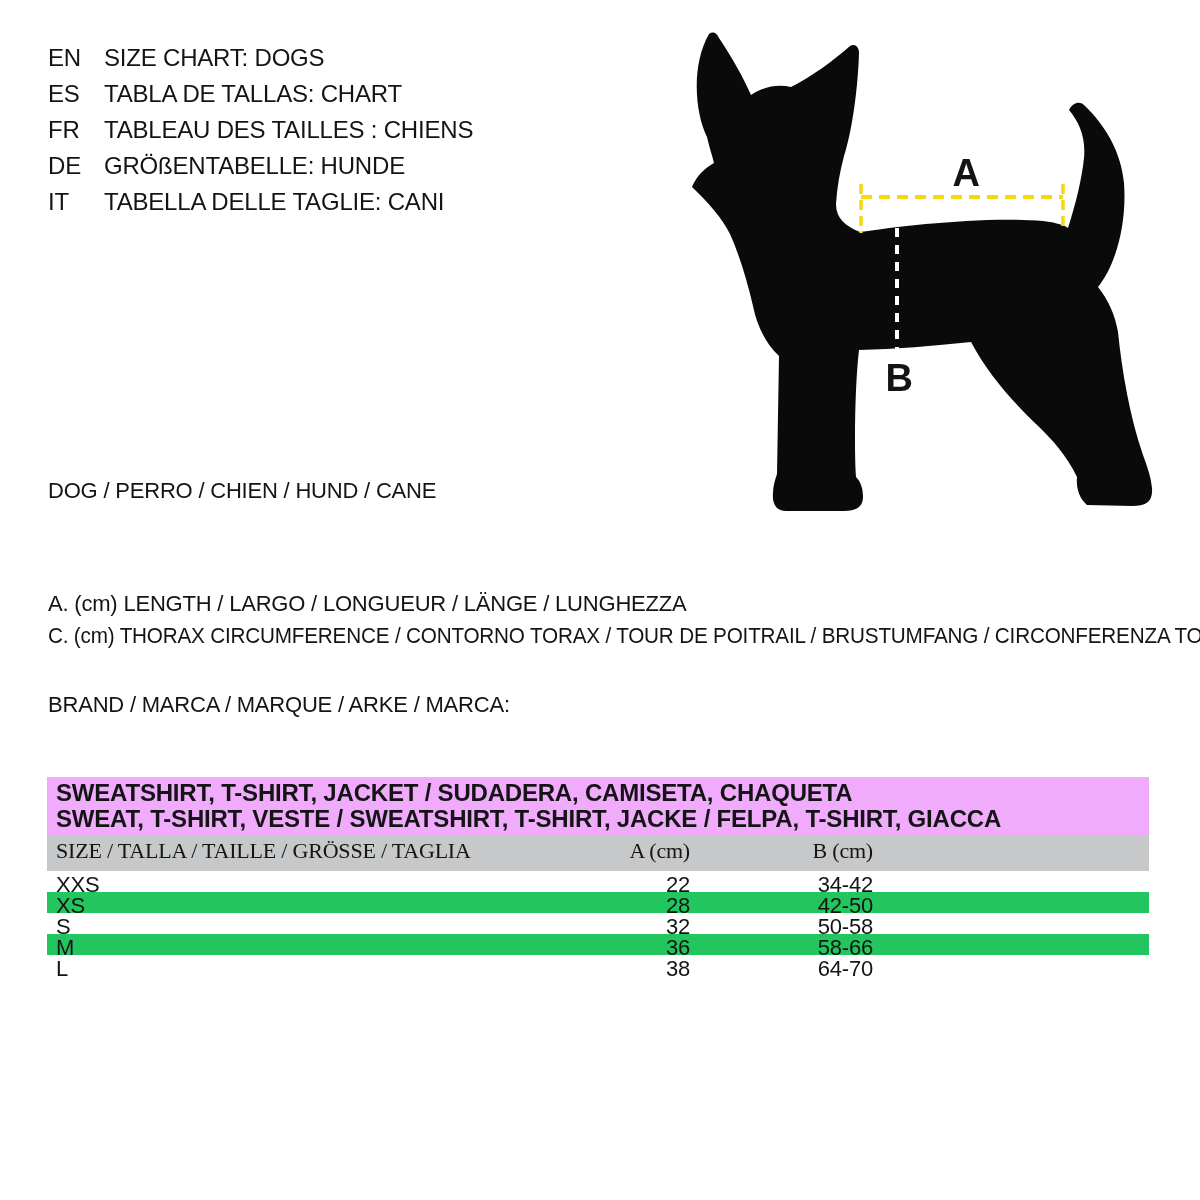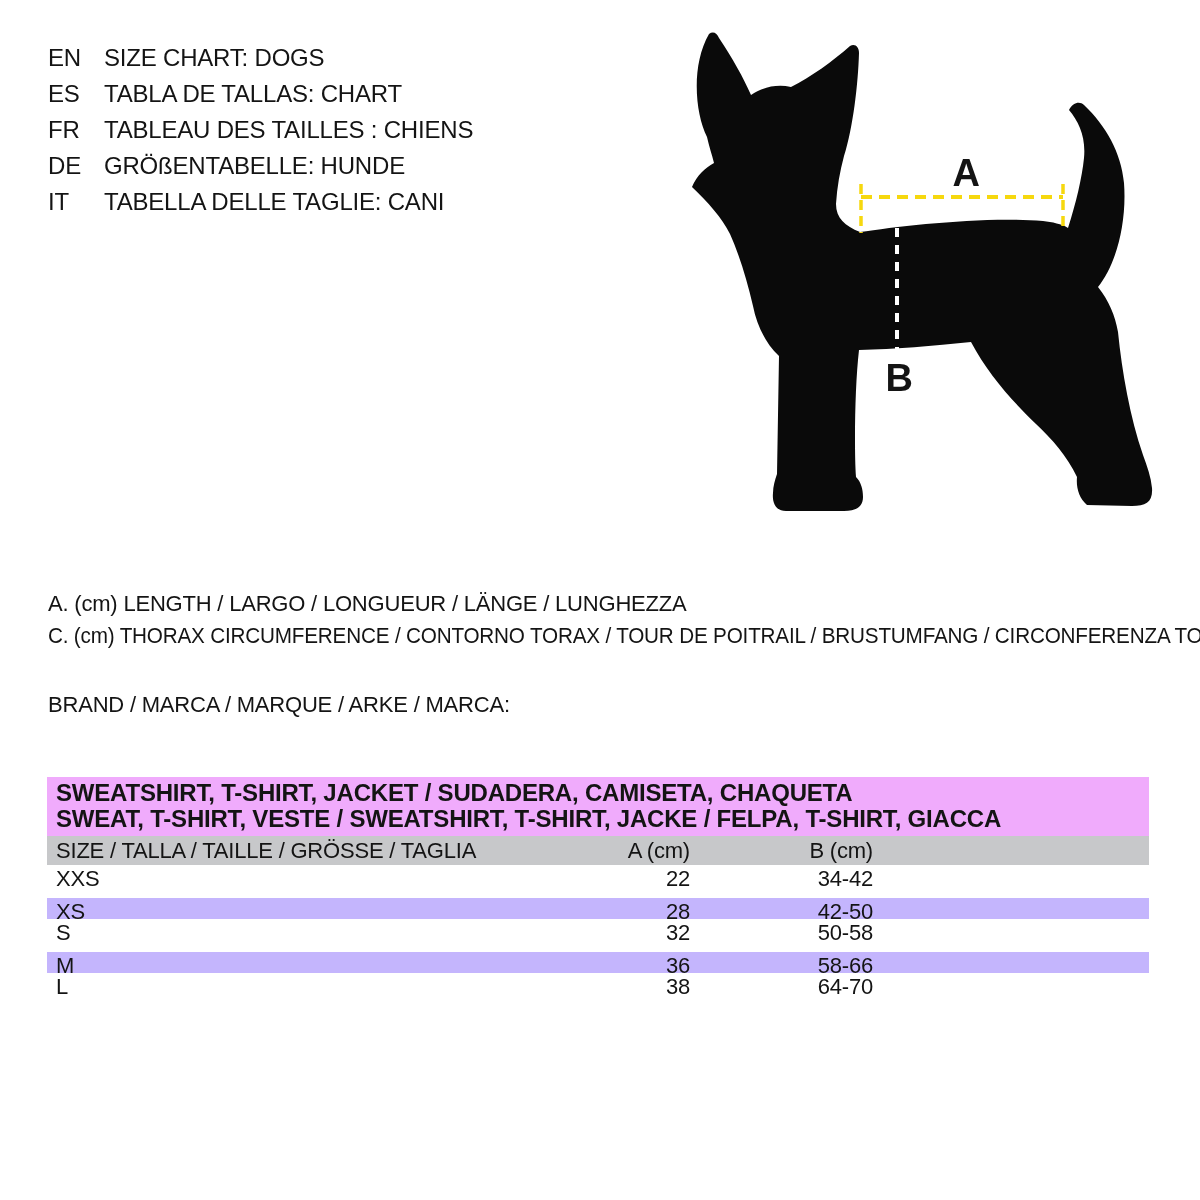--- a/index.html
+++ b/index.html
@@ -30,22 +30,22 @@
   .measure-legend { position: absolute; left: 48px; top: 588px; font-size: 22px; }
   .measure-legend .line { line-height: 32px; white-space: nowrap; }
   .measure-legend .condensed { display: inline-block; transform: scaleX(0.94); transform-origin: left center; }
   .brand-line { position: absolute; left: 48px; top: 692px; font-size: 22px; white-space: nowrap; }
 
   
   .size-table { position: absolute; left: 47px; top: 777px; width: 1102px; }
   .band { background: #f0abfc; padding: 3px 8px 4px 9px; }
   .band div { font-weight: bold; font-size: 24px; line-height: 26px; white-space: nowrap; }
   .t-row { position: relative; height: 21px; line-height: 27px; font-size: 22px; }
-  .t-head { background: #C7C8CA; height: 29px; line-height: 29px; }
-  .t-row.alt { background: #c4b5fd; margin-top: 12px; }
+  .t-head { background: #C7C8CA; height: 35px; line-height: 29px; font-family: Liberation Serif, serif; }
+  .t-row.alt { background: #22c55e; }
   .cell-size { position: absolute; left: 9px; top: 0; white-space: nowrap; }
   .cell-a, .cell-b { position: absolute; top: 0; width: 140px; text-align: right; }
   .cell-a { left: 503px; }  
   .cell-b { left: 686px; }  
 </style>
 </head>
 <body>
 
 <div class="page">
 
@@ -116,20 +116,21 @@
         Z"></path>
       <line x1="176" y1="172" x2="378" y2="172" stroke="#F6D80E" stroke-width="4" stroke-dasharray="11 7"></line>
       <line x1="176" y1="159" x2="176" y2="208" stroke="#F6D80E" stroke-width="3.5" stroke-dasharray="10 6"></line>
       <line x1="378" y1="159" x2="378" y2="206" stroke="#F6D80E" stroke-width="3.5" stroke-dasharray="10 6"></line>
       <line x1="212" y1="203" x2="212" y2="324" stroke="#FFFFFF" stroke-width="4" stroke-dasharray="9 8"></line>
       <text class="measure-label" x="281" y="161" text-anchor="middle" fill="#141414">A</text>
       <text class="measure-label" x="214" y="366" text-anchor="middle" fill="#141414">B</text>
     </svg>
   </figure>
 
+  <div class="dog-caption">DOG / PERRO / CHIEN / HUND / CANE</div>
 
   <div class="measure-legend">
     <div class="line">A. (cm) LENGTH / LARGO / LONGUEUR / LÄNGE / LUNGHEZZA</div>
     <div class="line"><span class="condensed">C. (cm) THORAX CIRCUMFERENCE / CONTORNO TORAX / TOUR DE POITRAIL / BRUSTUMFANG / CIRCONFERENZA TORACE</span></div>
   </div>
 
   <div class="brand-line">BRAND / MARCA / MARQUE / ARKE / MARCA:</div>
 
   <div class="size-table">
     <div class="band">

